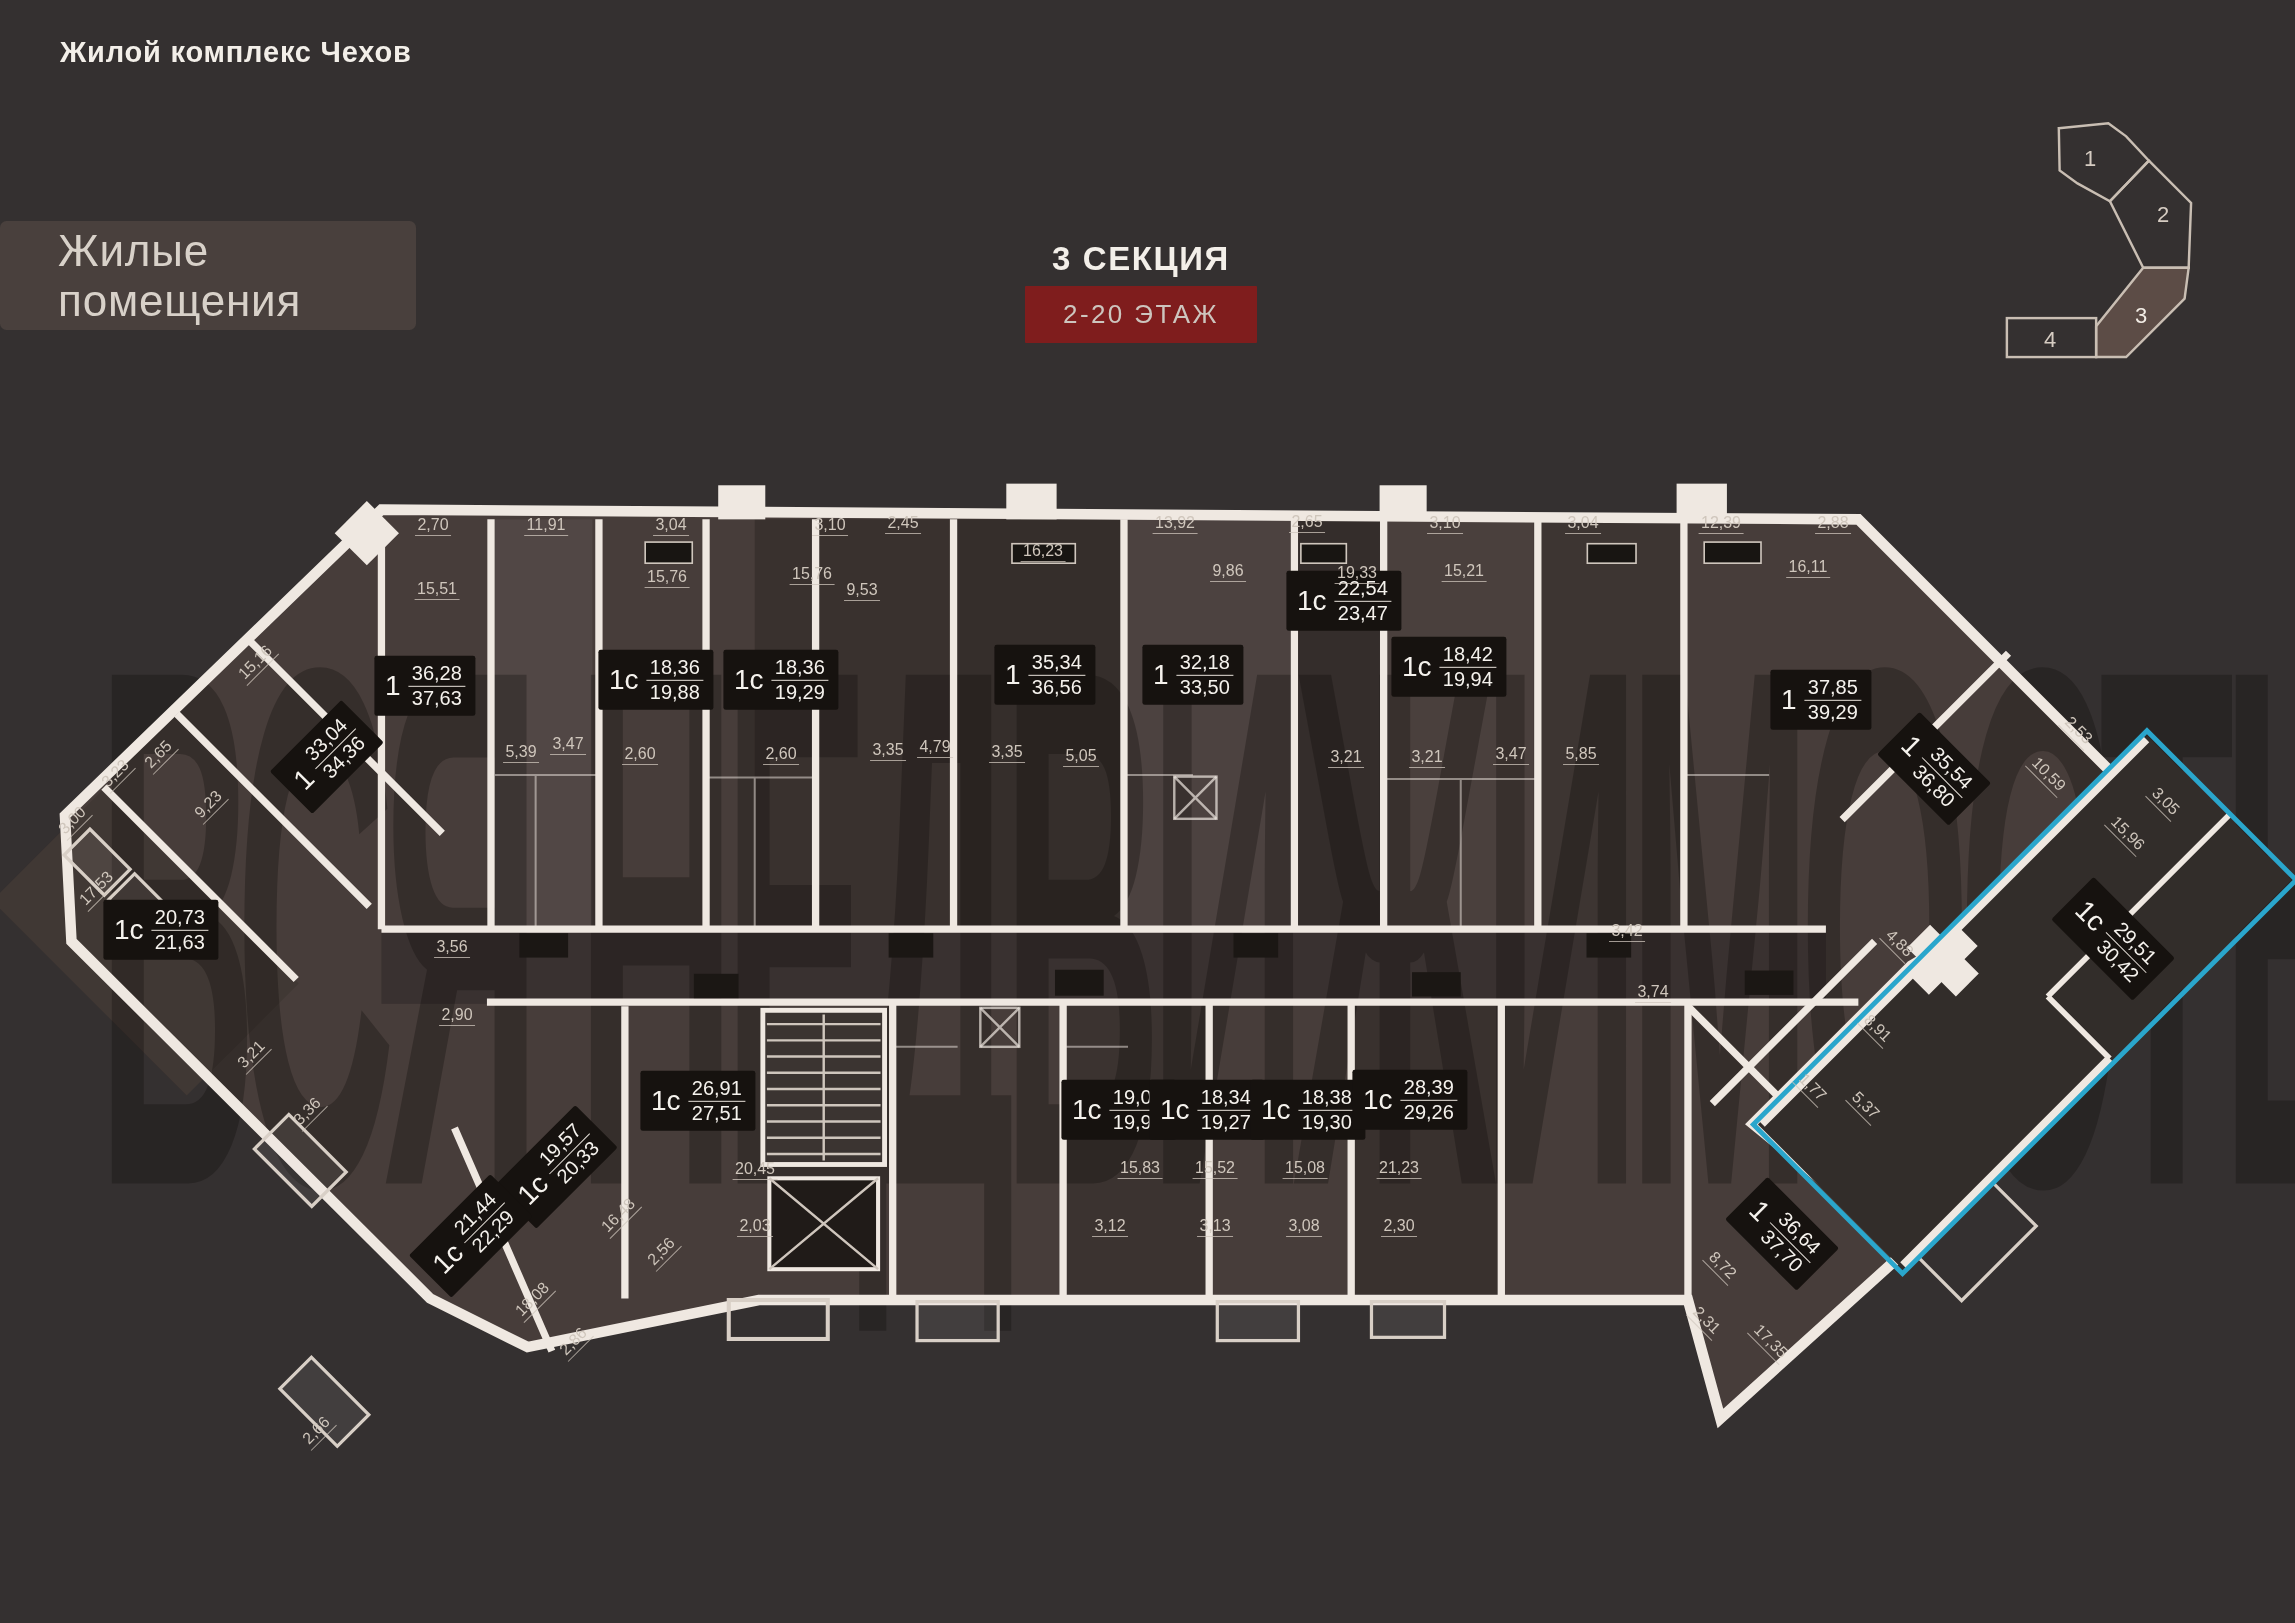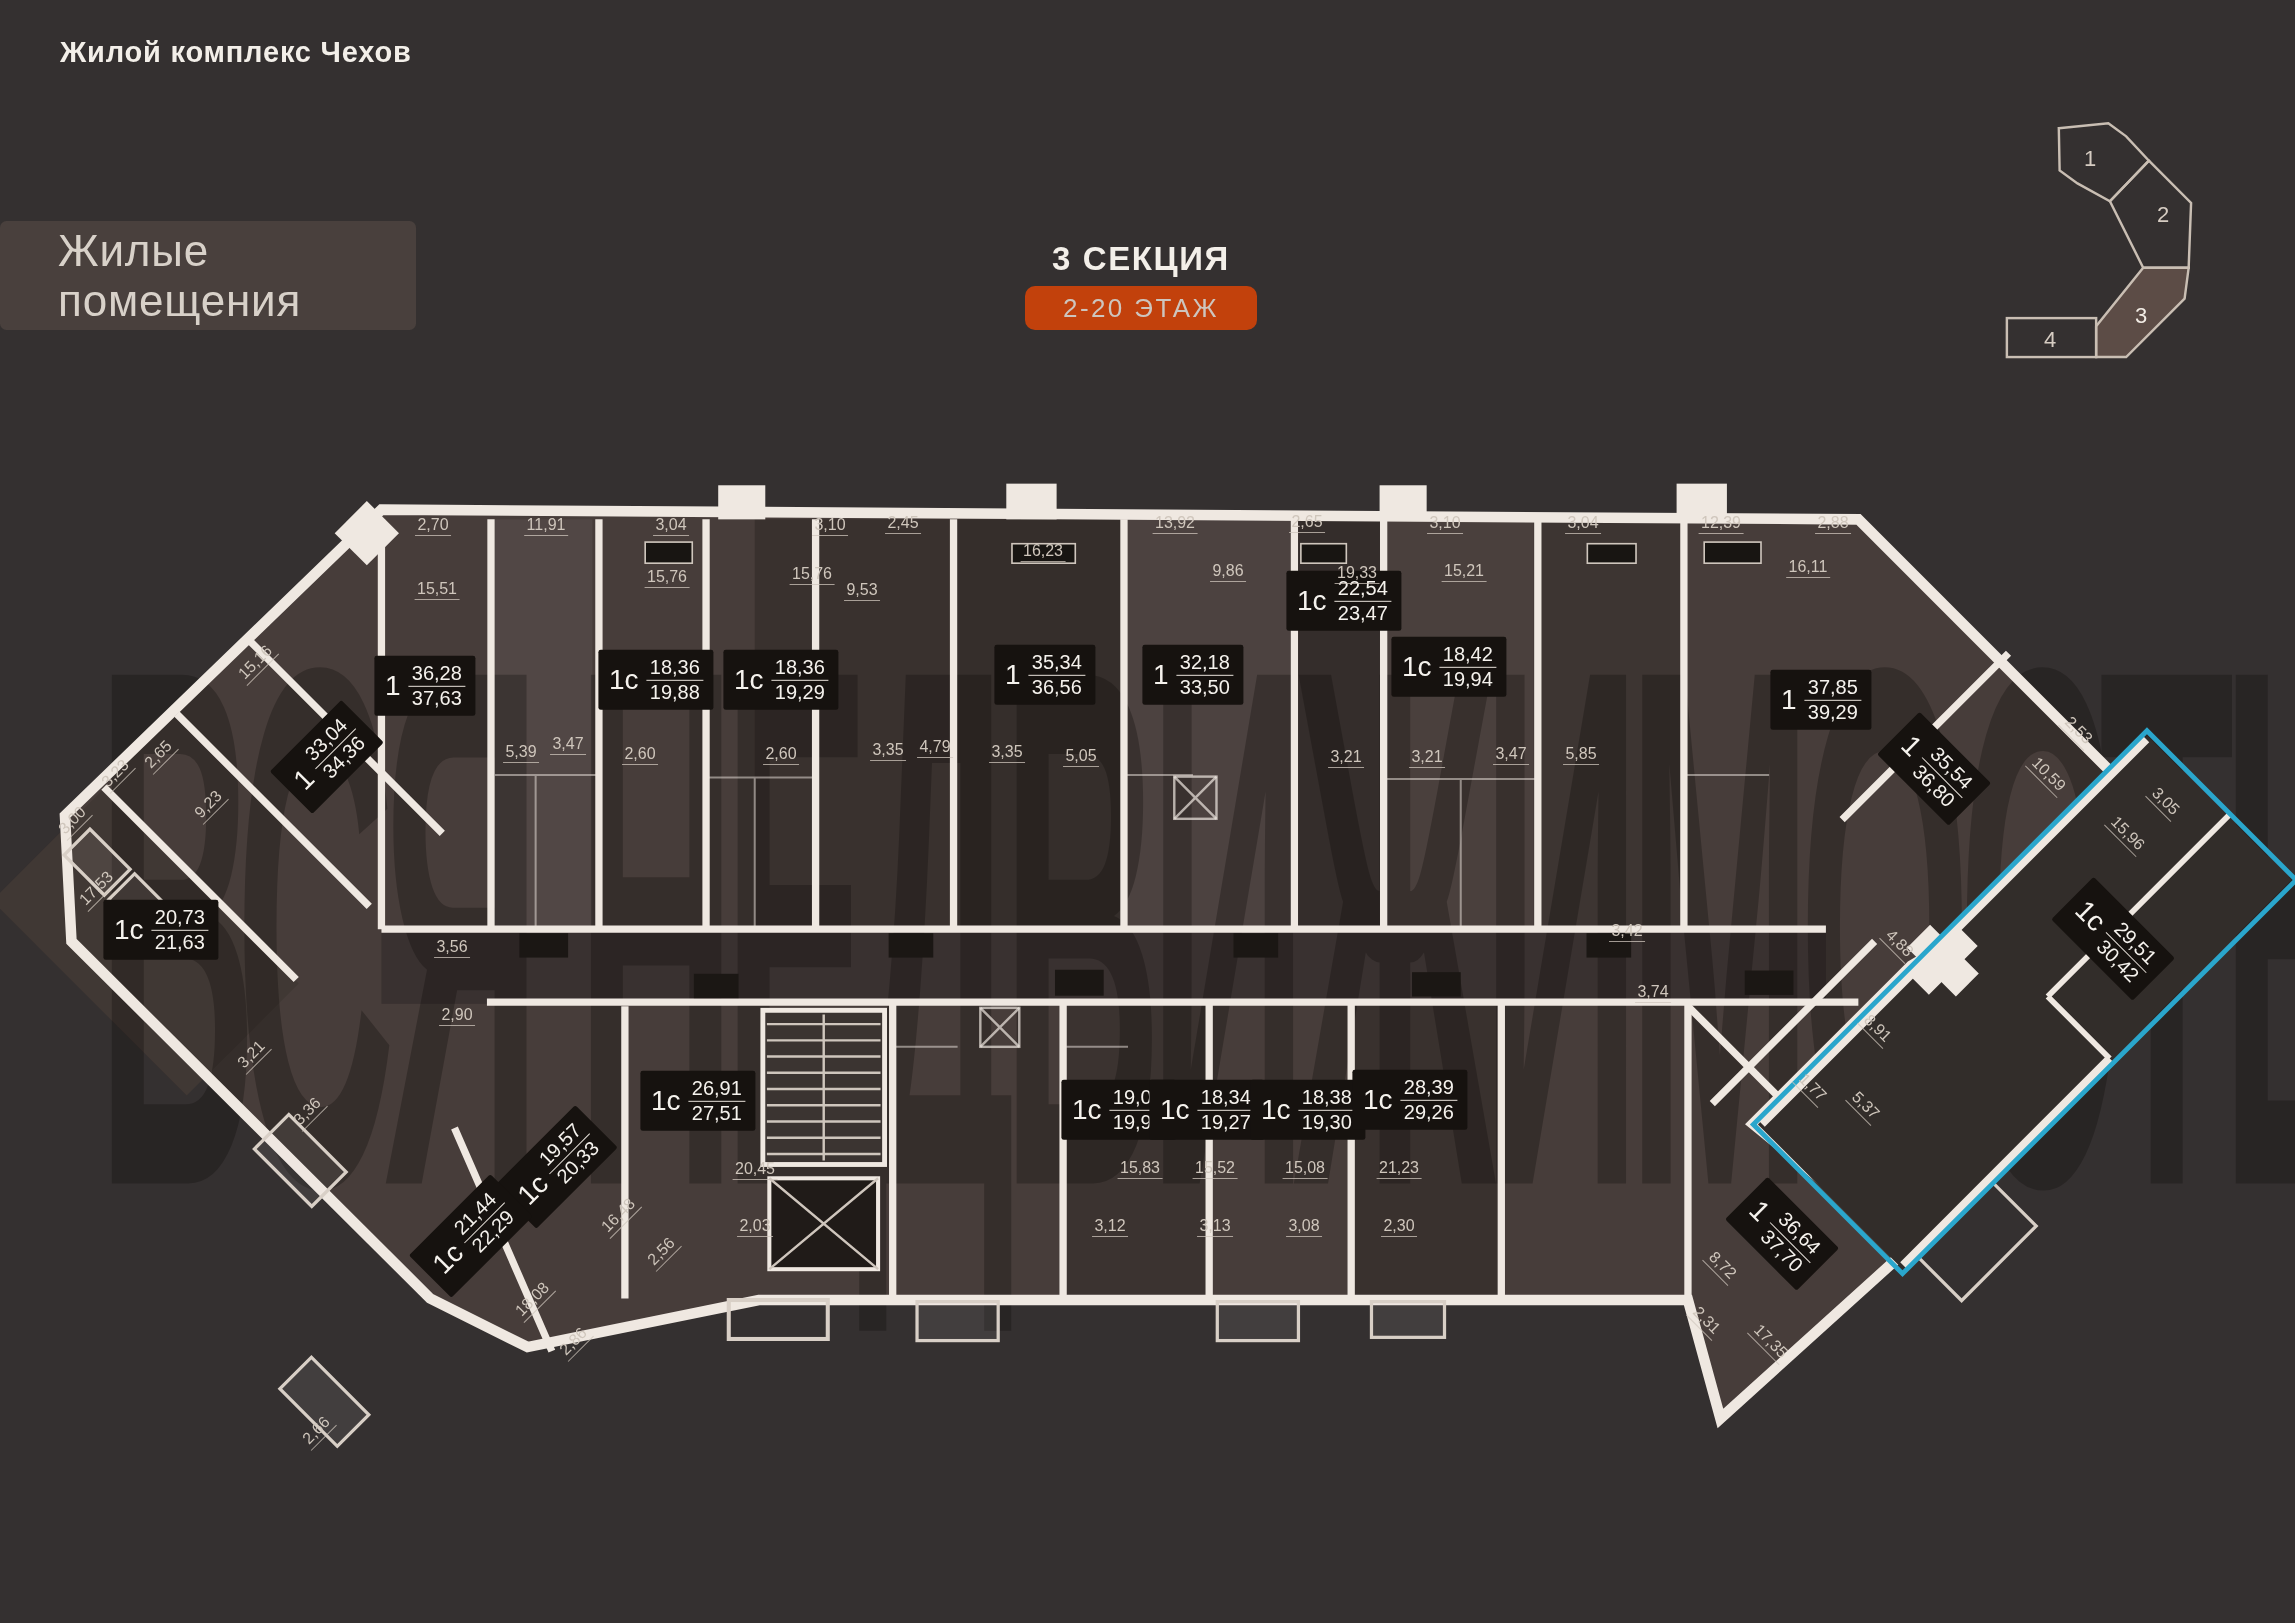--- a/index.html
+++ b/index.html
@@ -5,21 +5,21 @@
   html,body{margin:0;padding:0;width:2295px;height:1623px;background:#343030;overflow:hidden;
             font-family:"Liberation Sans",sans-serif;position:relative}
   .abs{position:absolute}
   
   #page-title{left:60px;top:36px;font-size:29px;font-weight:700;color:#f3efe9;letter-spacing:0.8px}
   #category-chip{left:0;top:221px;width:416px;height:109px;background:#49403d;border-radius:6.5px;
                  display:flex;align-items:center}
   #category-chip span{margin-left:58px;font-size:44px;font-weight:400;color:#d8d1c9;letter-spacing:0.8px}
   #section-title{left:1025px;top:240px;width:232px;text-align:center;font-size:33px;font-weight:700;
                  color:#f3efe9;letter-spacing:1.6px}
-  #floors-badge{left:1025px;top:286px;width:232px;height:44px;background:#c2410c;border-radius:10px;
+  #floors-badge{left:1025px;top:286px;width:232px;height:57px;background:#7f1d1d;border-radius:1px;
                 display:flex;align-items:center;justify-content:center;font-size:26px;color:#cdc5be;letter-spacing:2.4px}
   
   #watermark{left:97px;top:503px;font-size:528px;font-weight:700;color:#0f0c0a;opacity:.3;
              letter-spacing:-32px;white-space:nowrap;transform:scale(.42,1.4);transform-origin:left top;z-index:2}
   
   #plan-fills{left:0;top:0;z-index:1}
   #plan-walls{left:0;top:0;z-index:3}
   #plan-overlay{left:0;top:0;width:2295px;height:1623px;z-index:4}
   
   .chip{position:absolute;background:#16120f;color:#f5f2ed;border-radius:2.4px;padding:6.5px 10.6px;

